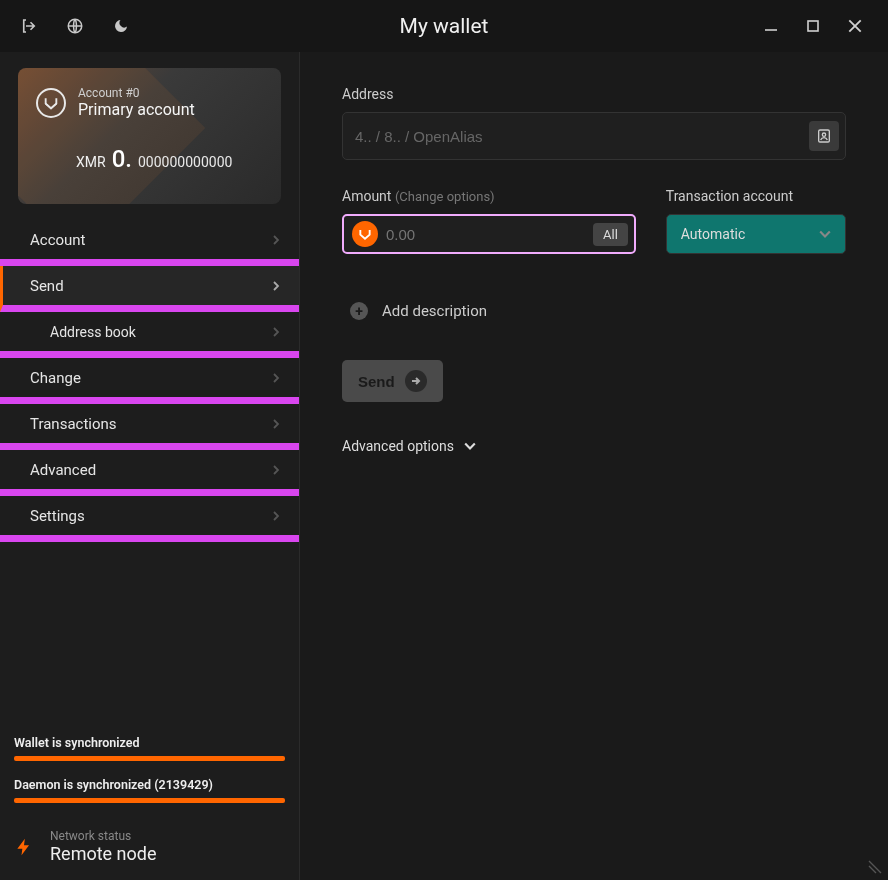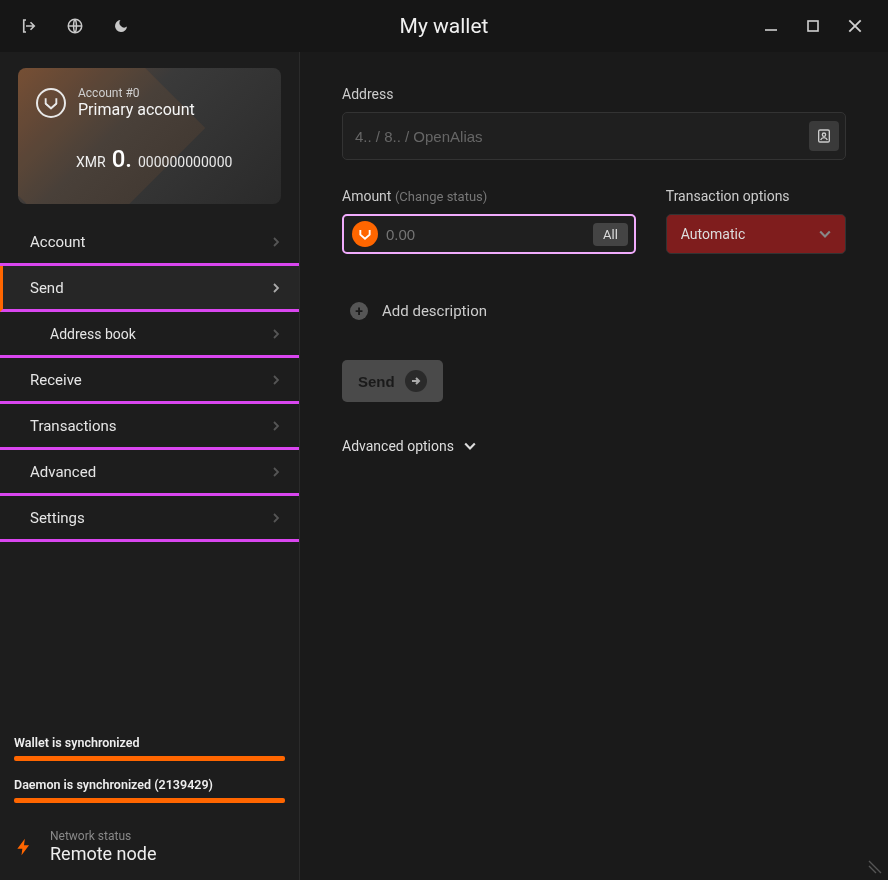--- a/index.html
+++ b/index.html
@@ -108,21 +108,21 @@
 .nav { list-style:none; }
 .nav-item {
   height: 46px;
   display:flex;
   align-items:center;
   padding: 0 18px 0 30px;
   font-size: 15px;
   color: #e5e5e5;
   cursor:pointer;
   position:relative;
-  border-bottom: 3px solid #d946ef;
+  border-bottom: 7px solid #d946ef;
 }
 .nav-item.active {
   background: #262626;
   border-left: 3px solid #ff6600;
   padding-left: 27px;
 }
 .nav-item .chev {
   margin-left: auto;
   color: #555;
 }
@@ -213,21 +213,21 @@
   flex:1;background:transparent;border:none;outline:none;
   color:#999;font-size:15px;
 }
 .all-btn{
   background:#444;border-radius:4px;
   padding:4px 10px;font-size:13px;color:#ddd;
   cursor:pointer;
 }
 .select-wrap{
   display:flex;align-items:center;
-  background:#7f1d1d;border:1px solid #333;border-radius:5px;
+  background:#0f766e;border:1px solid #333;border-radius:5px;
   height:40px;padding:0 14px;justify-content:space-between;
   cursor:pointer;
 }
 .select-wrap span{color:#ddd;font-size:14px;}
 .add-desc{
   margin-top:48px;
   display:flex;align-items:center;gap:14px;
   color:#ccc;font-size:15px;cursor:pointer;
   padding-left: 8px;
 }
@@ -344,21 +344,21 @@
       </li>
       <li class="nav-item nav-sub">
         <span>Address book</span>
         <span class="chev">
           <svg width="10" height="10" viewBox="0 0 10 10" fill="none" stroke="currentColor" stroke-width="1.8">
               <path d="M3 1l4 4-4 4"></path>
             </svg>
         </span>
       </li>
       <li class="nav-item">
-        <span>Receive</span>
+        <span>Change</span>
         <span class="chev">
           <svg width="10" height="10" viewBox="0 0 10 10" fill="none" stroke="currentColor" stroke-width="1.8">
               <path d="M3 1l4 4-4 4"></path>
             </svg>
         </span>
       </li>
       <li class="nav-item">
         <span>Transactions</span>
         <span class="chev">
           <svg width="10" height="10" viewBox="0 0 10 10" fill="none" stroke="currentColor" stroke-width="1.8">
@@ -413,34 +413,34 @@
             <circle cx="12" cy="10" r="2.5"></circle>
             <path d="M7 18c1-2.5 3-3.5 5-3.5s4 1 5 3.5"></path>
           </svg>
       </div>
     </div>
 
     <div class="row2">
       <div class="col amount">
         <label class="field-label">
           <span>Amount</span>
-          <span class="label-sub">(Change status)</span>
+          <span class="label-sub">(Change options)</span>
         </label>
         <div class="amount-wrap">
           <div class="xmr-badge">
             <svg width="14" height="14" viewBox="0 0 24 24" fill="none" stroke="#fff" stroke-width="3.2">
                 <path d="M4 5v8l8 7 8-7V5"></path>
               </svg>
           </div>
           <input type="text" placeholder="0.00" style="">
           <div class="all-btn">All</div>
         </div>
       </div>
       <div class="col">
-        <label class="field-label">Transaction options</label>
+        <label class="field-label">Transaction account</label>
         <div class="select-wrap">
           <span>Automatic</span>
           <span style="color:#888">
             <svg width="12" height="12" viewBox="0 0 10 10" fill="none" stroke="currentColor" stroke-width="1.8">
                 <path d="M1 3l4 4 4-4"></path>
               </svg>
           </span>
         </div>
       </div>
     </div>

